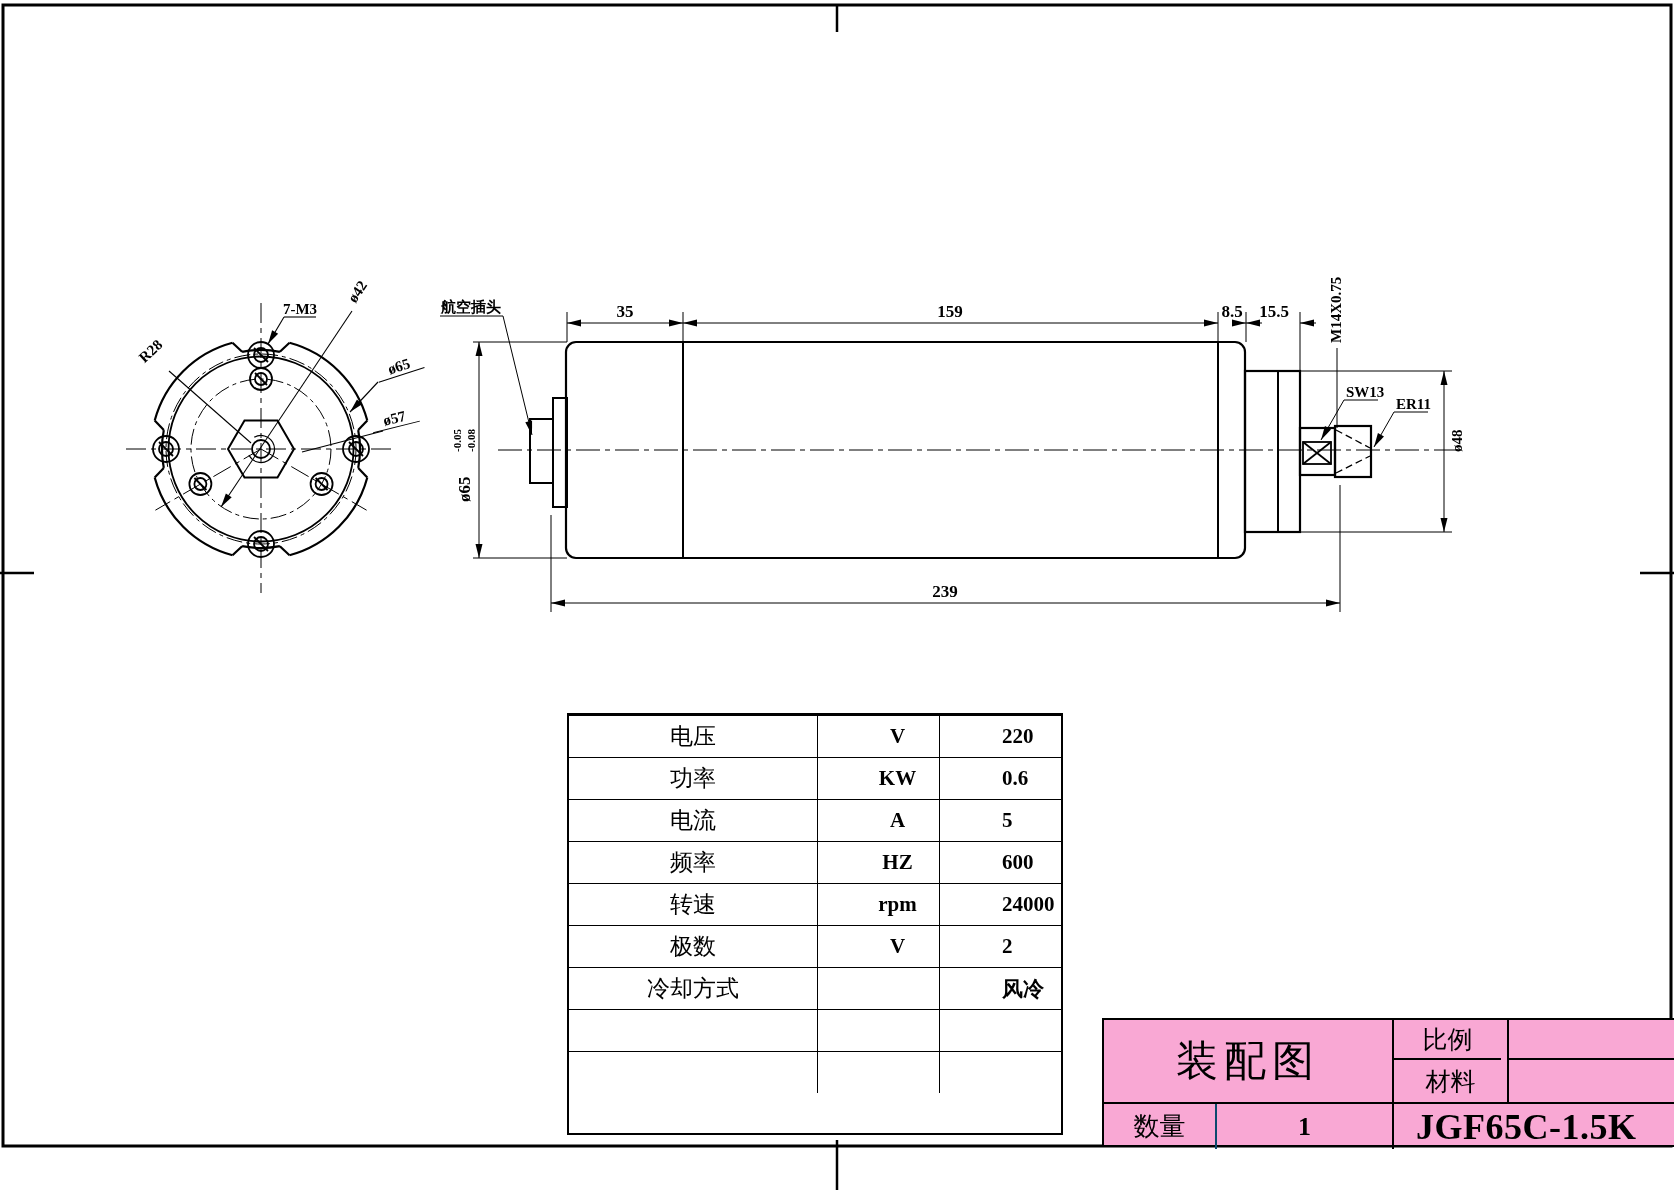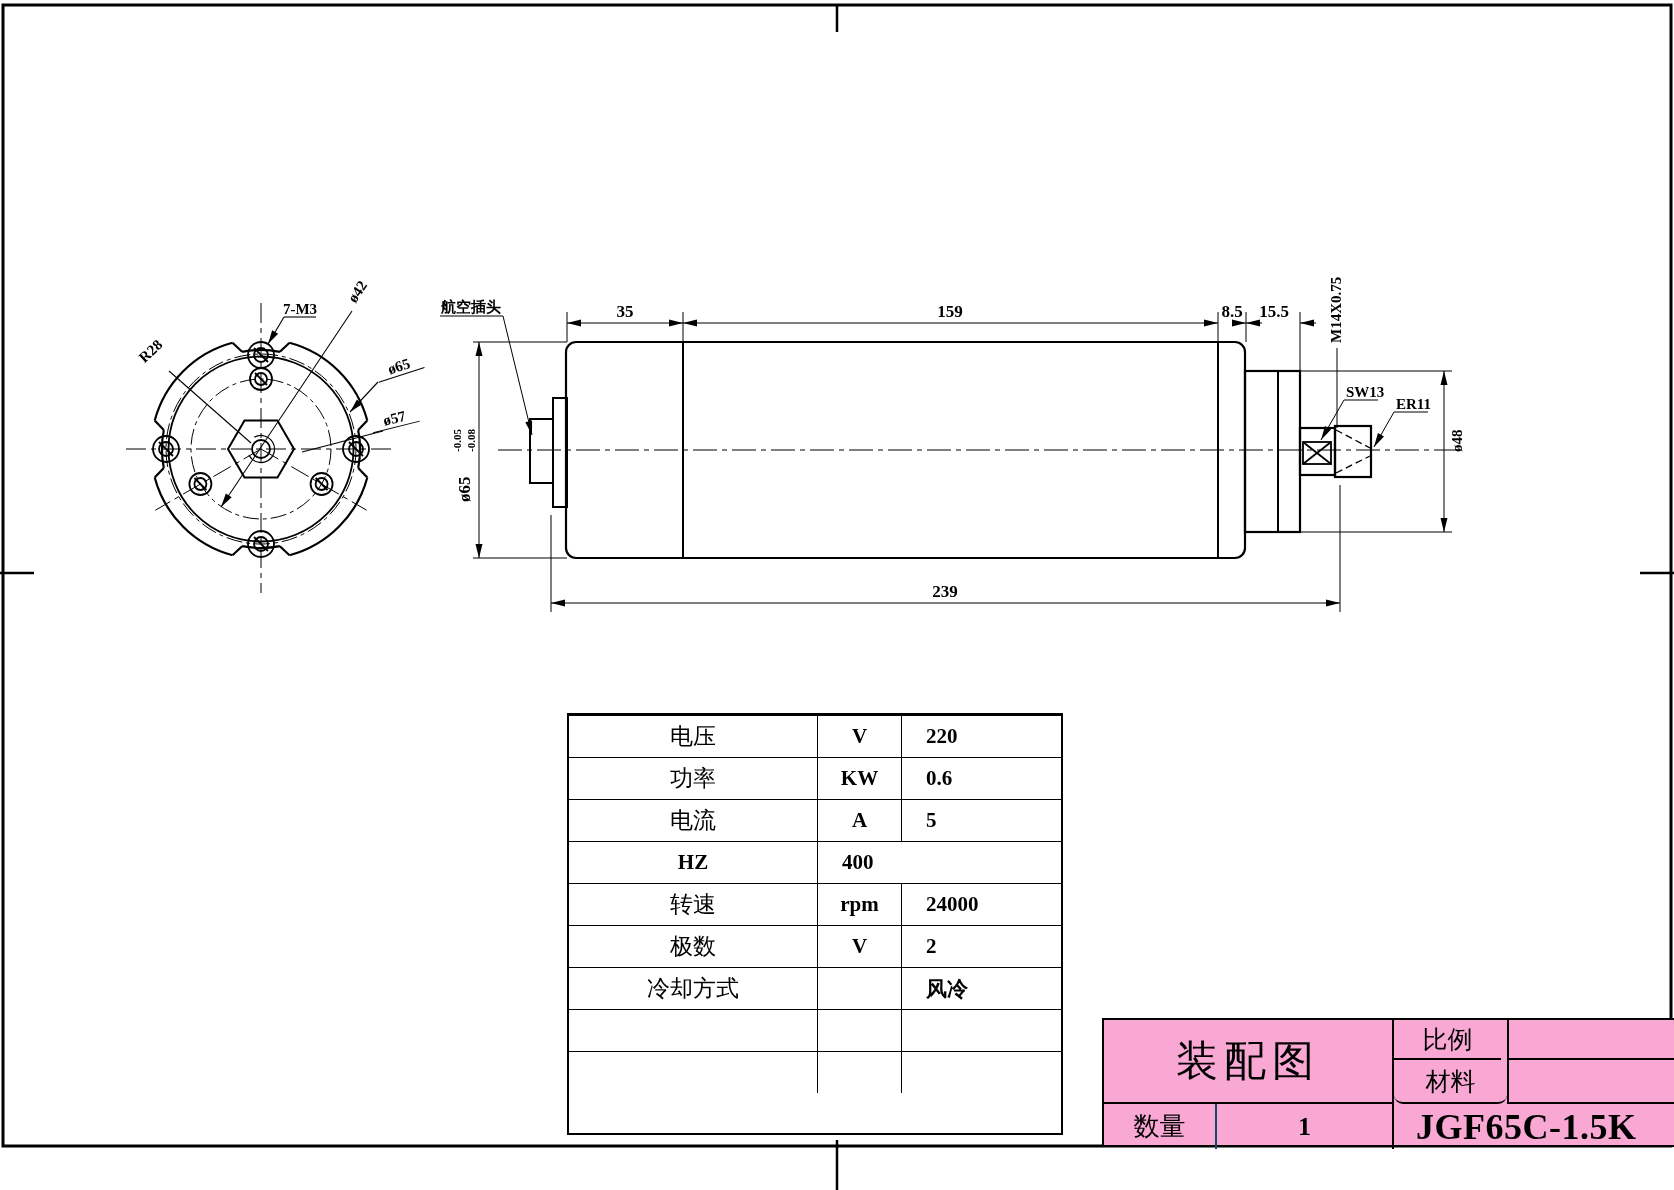--- a/index.html
+++ b/index.html
@@ -11,39 +11,39 @@
   .lbltxt{font-family:"Liberation Serif",serif;font-weight:bold;font-size:15px;}
   .cjktxt{font-family:"Liberation Sans",sans-serif;font-weight:bold;font-size:15px;}
   .toltxt{font-family:"Liberation Serif",serif;font-weight:bold;font-size:11px;}
 
   
   #param-table{position:absolute;left:567px;top:713px;width:496px;height:422px;
       border:2px solid #000;box-sizing:border-box;background:#fff;}
   .p-header{height:44px;display:flex;align-items:center;justify-content:center;
       font-size:24px;font-weight:bold;box-sizing:border-box;}
   .p-row{display:grid;grid-template-columns:249px 84px 1fr;height:42px;
-      border-top:1.5px solid #000;box-sizing:border-box;}
+      border-top:1.5px solid #000;box-sizing:border-box;gap:38px;}
   .pc{display:flex;align-items:center;box-sizing:border-box;font-size:23px;}
   .pc-name{justify-content:center;border-right:1.5px solid #000;}
   .pc-unit{justify-content:center;border-right:1.5px solid #000;
       font-family:"Liberation Serif",serif;font-weight:bold;font-size:21px;}
   .pc-val{padding-left:24px;font-family:"Liberation Serif",serif;font-weight:bold;font-size:21px;}
 
   
   #title-block{position:absolute;left:1102px;top:1018px;width:596px;height:129px;
       border:2.5px solid #000;box-sizing:border-box;background:#f9a8d4;}
   .tb{position:absolute;box-sizing:border-box;display:flex;align-items:center;}
   #tb-name{left:0;top:0;width:290px;height:84px;border-right:2px solid #000;
       border-bottom:2px solid #000;justify-content:center;font-size:42px;letter-spacing:6px;}
   #tb-scale-label{left:290px;top:0;width:107px;height:40px;border-bottom:2px solid #000;
       justify-content:center;font-size:25px;}
   #tb-scale-value{left:403px;top:0;width:193px;height:40px;border-left:2px solid #000;
       border-bottom:2px solid #000;}
   #tb-material-label{left:290px;top:40px;width:113px;height:44px;border-bottom:2px solid #000;
-      justify-content:center;font-size:25px;border-radius:9px;}
+      justify-content:center;font-size:25px;}
   #tb-material-value{left:403px;top:40px;width:193px;height:44px;border-left:2px solid #000;
       border-bottom:2px solid #000;}
   #tb-qty-label{left:0;top:84px;width:113px;height:45px;border-right:2px solid #0c4a6e;
       justify-content:center;font-size:26px;}
   #tb-qty-value{left:113px;top:84px;width:177px;height:45px;border-right:2px solid #000;
       justify-content:center;font-family:"Liberation Serif",serif;font-weight:bold;font-size:26px;}
   #tb-model{left:290px;top:84px;width:353px;height:45px;padding-left:22px;
       font-family:"Liberation Serif",serif;font-weight:bold;font-size:36px;letter-spacing:0.5px;}
 </style>
 </head>
@@ -243,22 +243,23 @@
     <div class="pc pc-name">功率</div>
     <div class="pc pc-unit">KW</div>
     <div class="pc pc-val">0.6</div>
   </div>
   <div class="p-row">
     <div class="pc pc-name">电流</div>
     <div class="pc pc-unit">A</div>
     <div class="pc pc-val">5</div>
   </div>
   <div class="p-row">
+    <div class="pc pc-name">频率</div>
     <div class="pc pc-unit">HZ</div>
-    <div class="pc pc-val">400</div>
+    <div class="pc pc-val">600</div>
   </div>
   <div class="p-row">
     <div class="pc pc-name">转速</div>
     <div class="pc pc-unit">rpm</div>
     <div class="pc pc-val">24000</div>
   </div>
   <div class="p-row">
     <div class="pc pc-name">极数</div>
     <div class="pc pc-unit">V</div>
     <div class="pc pc-val">2</div>

